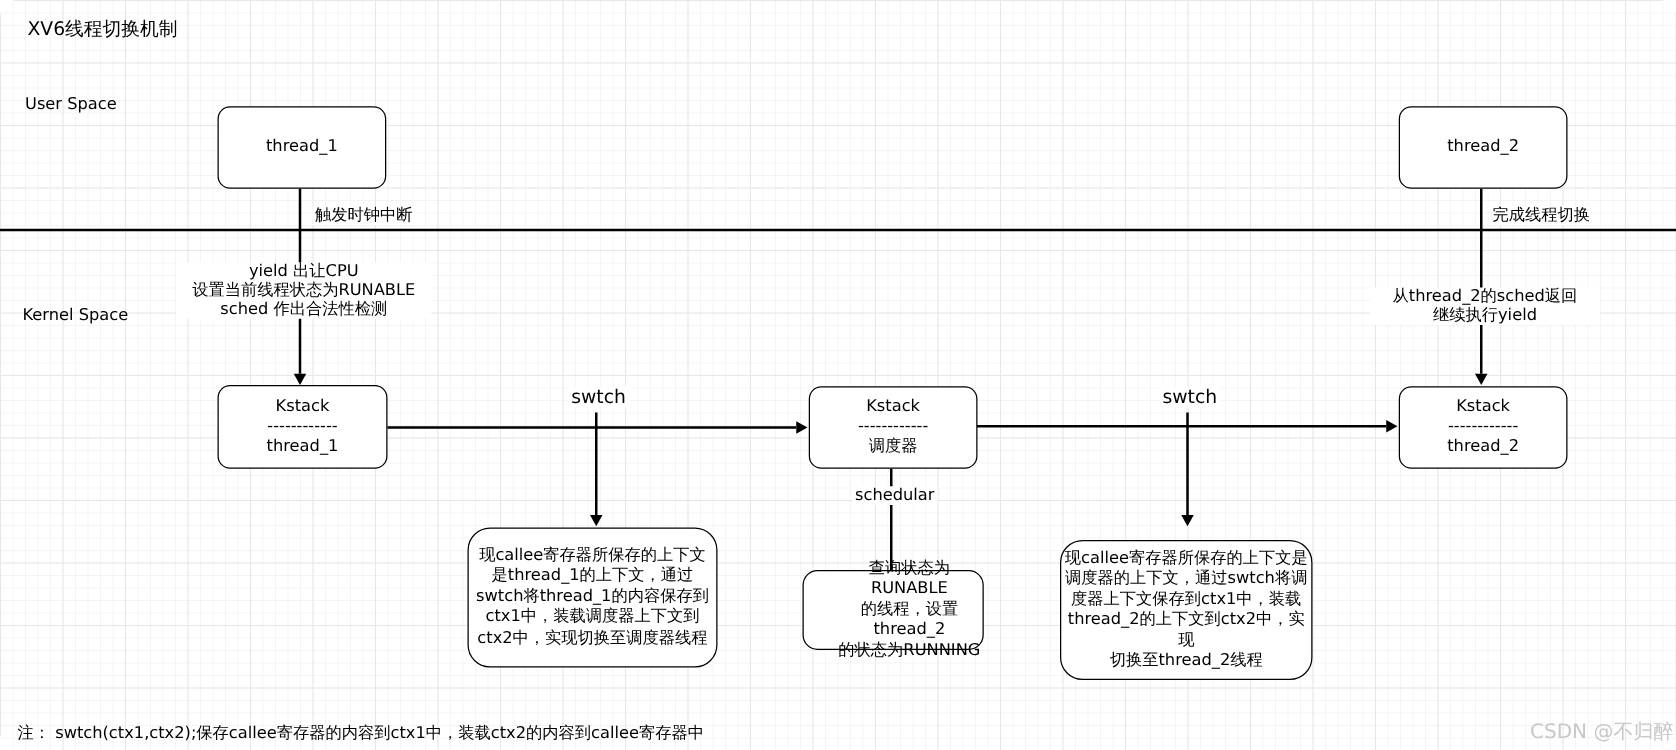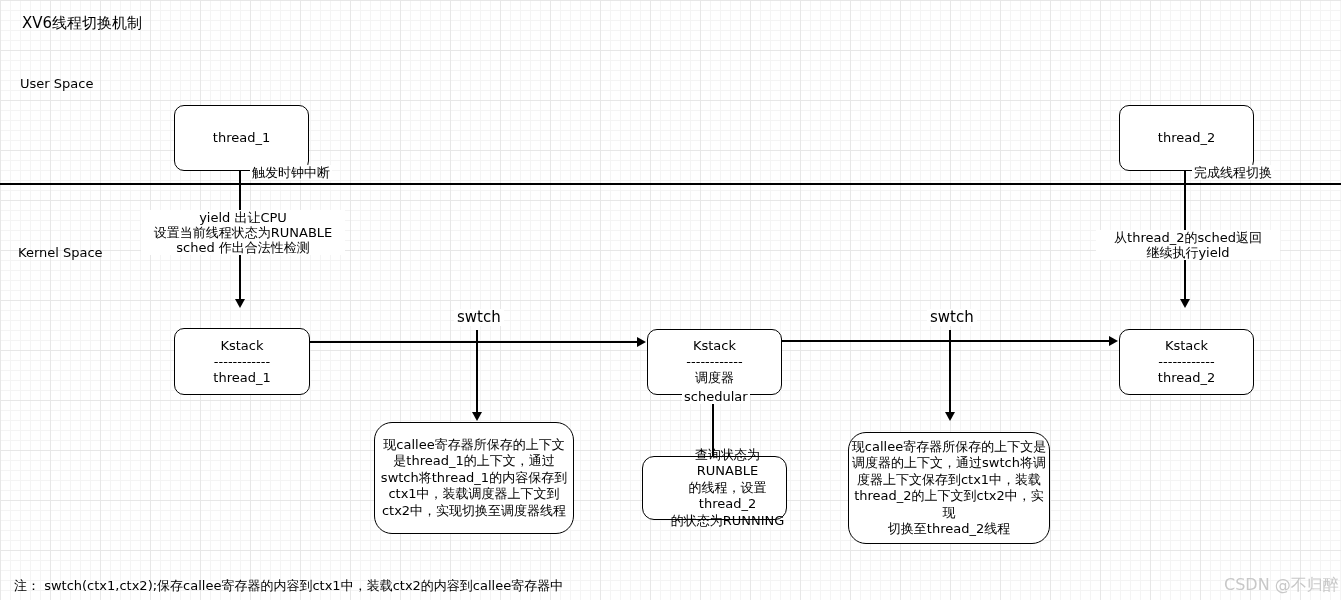--- a/index.html
+++ b/index.html
@@ -9,34 +9,34 @@
     overflow:hidden;
     font-family:"DejaVu Sans","Liberation Sans",sans-serif;
     color:#000;
     background-color:#ffffff;
     background-image:
       linear-gradient(to right, #e7e7e7 1px, transparent 1px),
       linear-gradient(to bottom, #e7e7e7 1px, transparent 1px),
       linear-gradient(to right, #f4f4f4 1px, transparent 1px),
       linear-gradient(to bottom, #f4f4f4 1px, transparent 1px);
     background-size:50px 50px,50px 50px,10px 10px,10px 10px;
+    border-radius:14px;
   }
   .abs{position:absolute;}
   .lbl{font-size:13px;line-height:15px;background:#fff;padding:0 2px;white-space:nowrap;}
   .lbl-center{text-align:center;}
   .multiline{white-space:pre-line;}
   .node{
     position:absolute;
     background:#fff;
     border:1.5px solid #000;
     border-radius:10px;
     display:flex;flex-direction:column;align-items:center;justify-content:center;
     font-size:13px;line-height:16px;text-align:center;
     box-sizing:border-box;
-    margin-top:20px;
   }
   .callout{
     position:absolute;
     background:#fff;
     border:1.5px solid #000;
     display:flex;align-items:center;justify-content:center;
     font-size:13px;line-height:16.5px;text-align:center;
     box-sizing:border-box;
   }
   .r18{border-radius:18px;}

